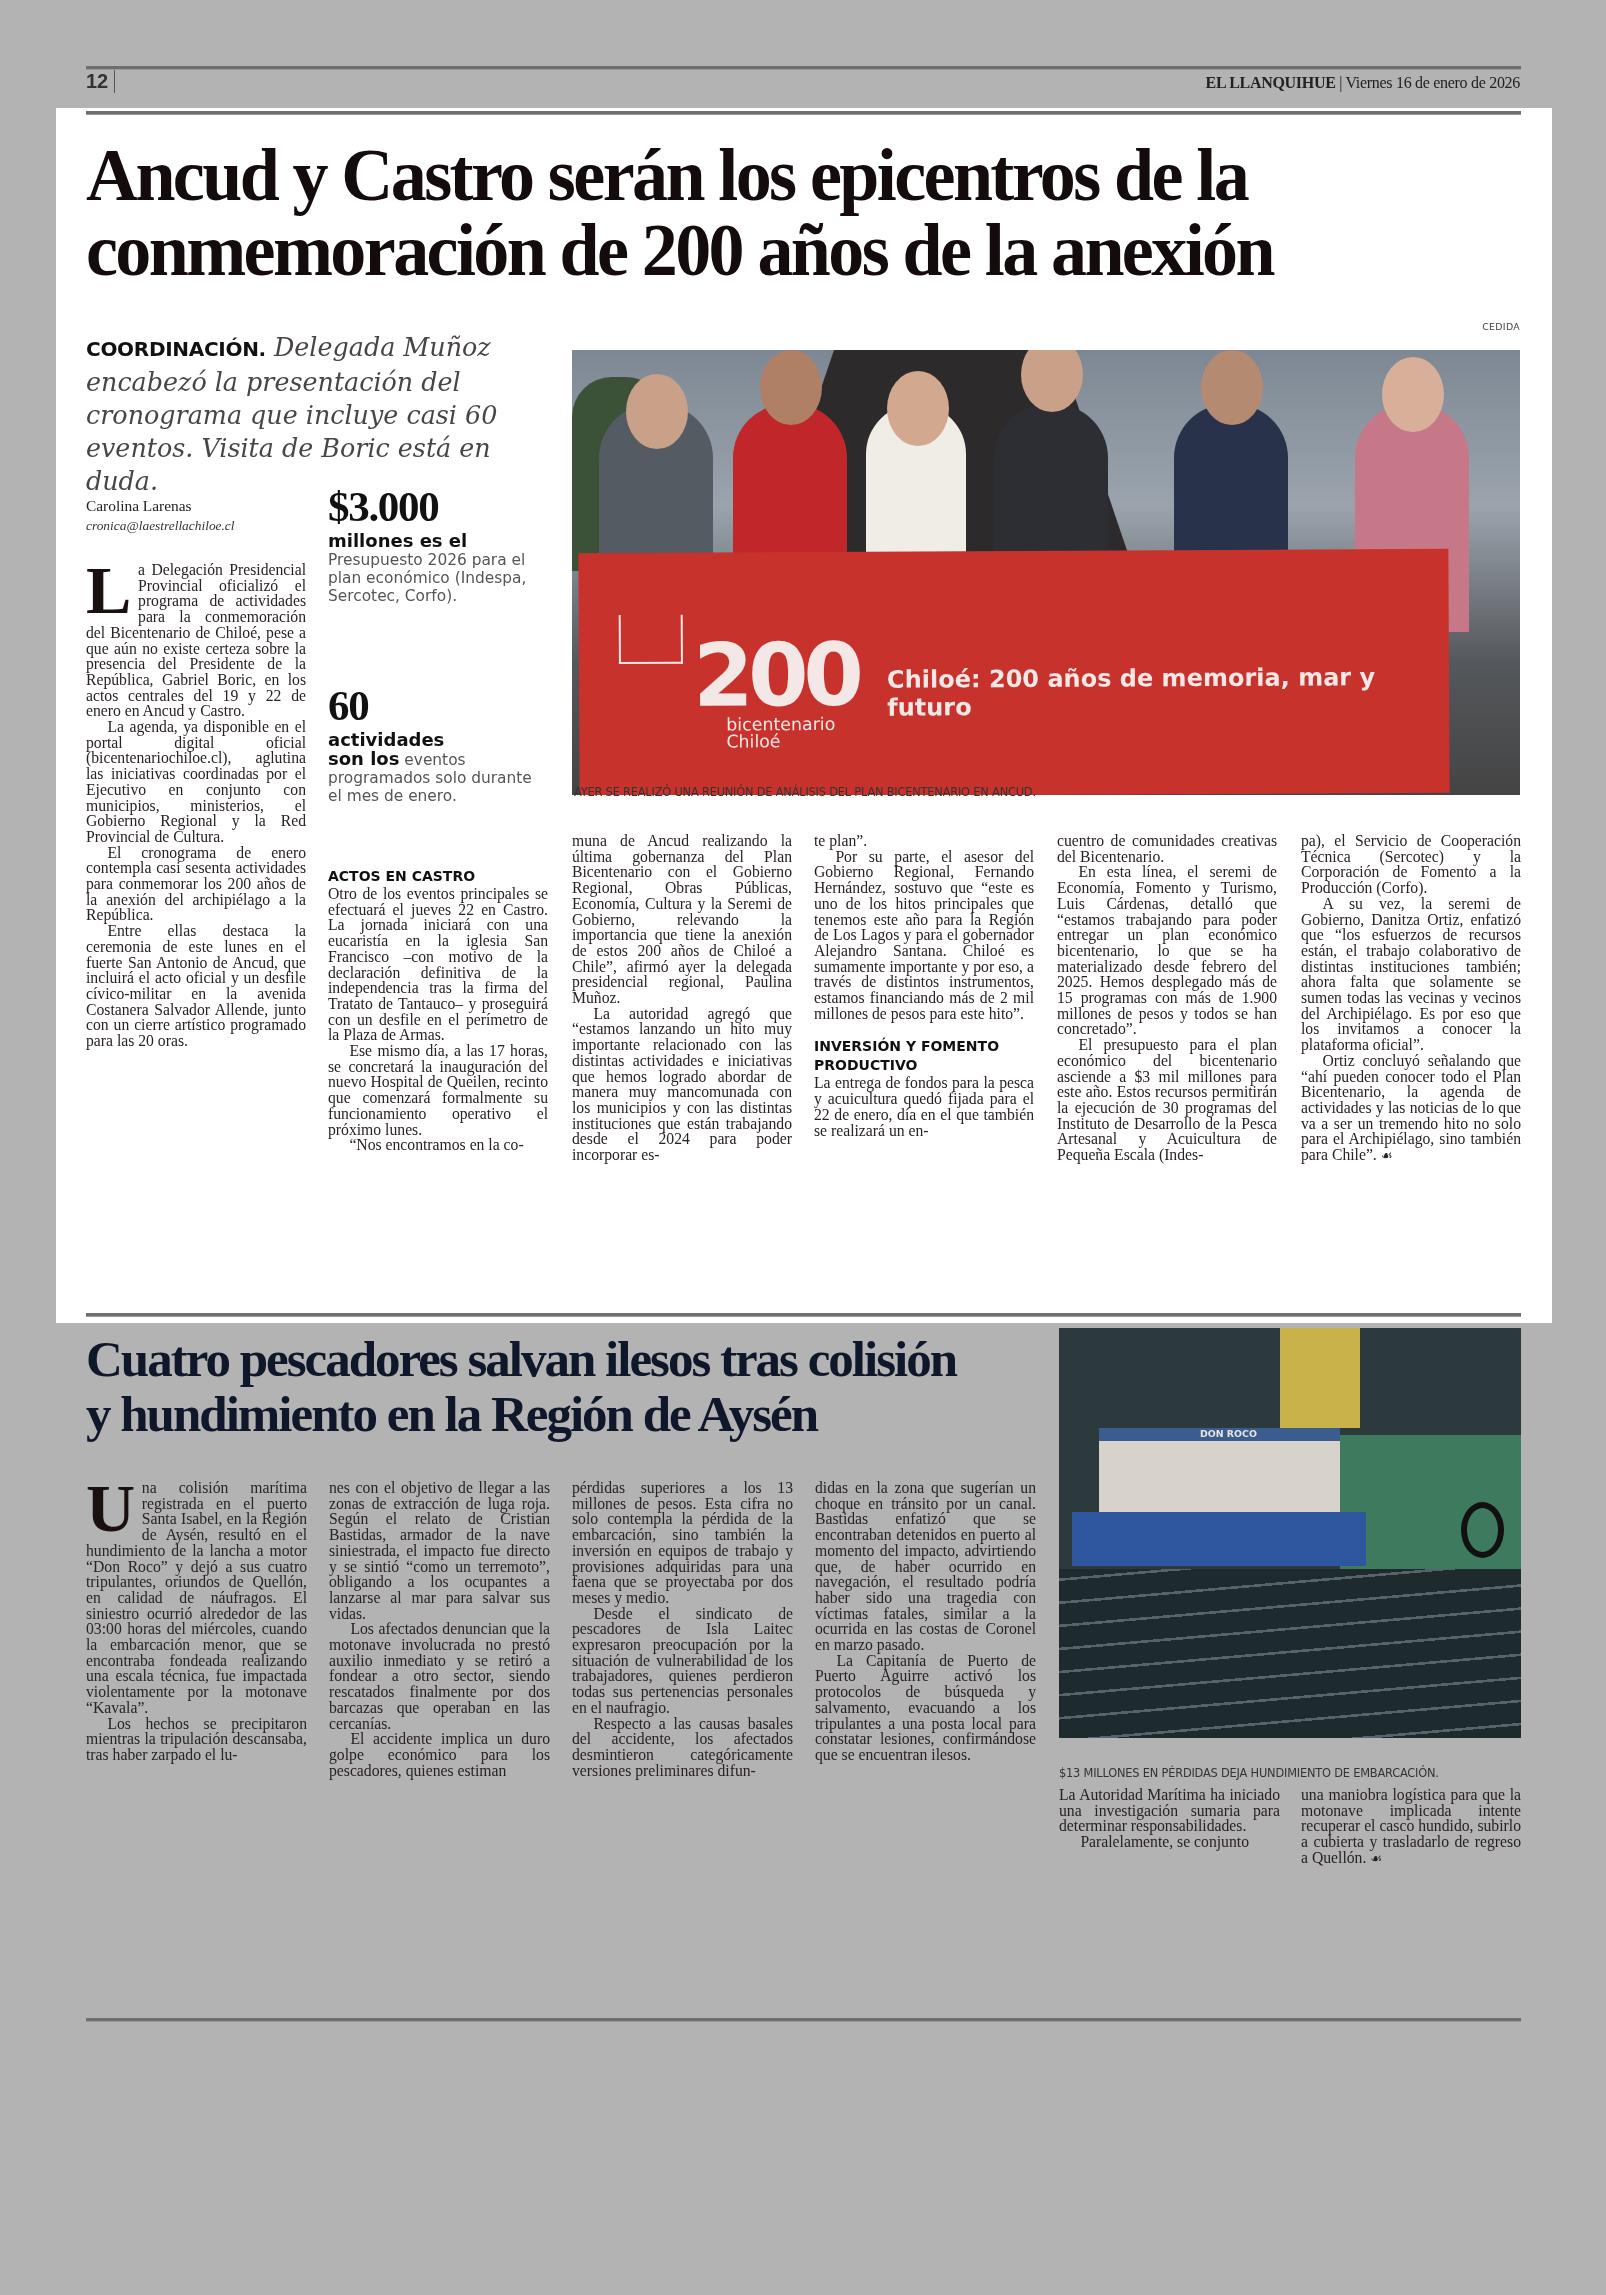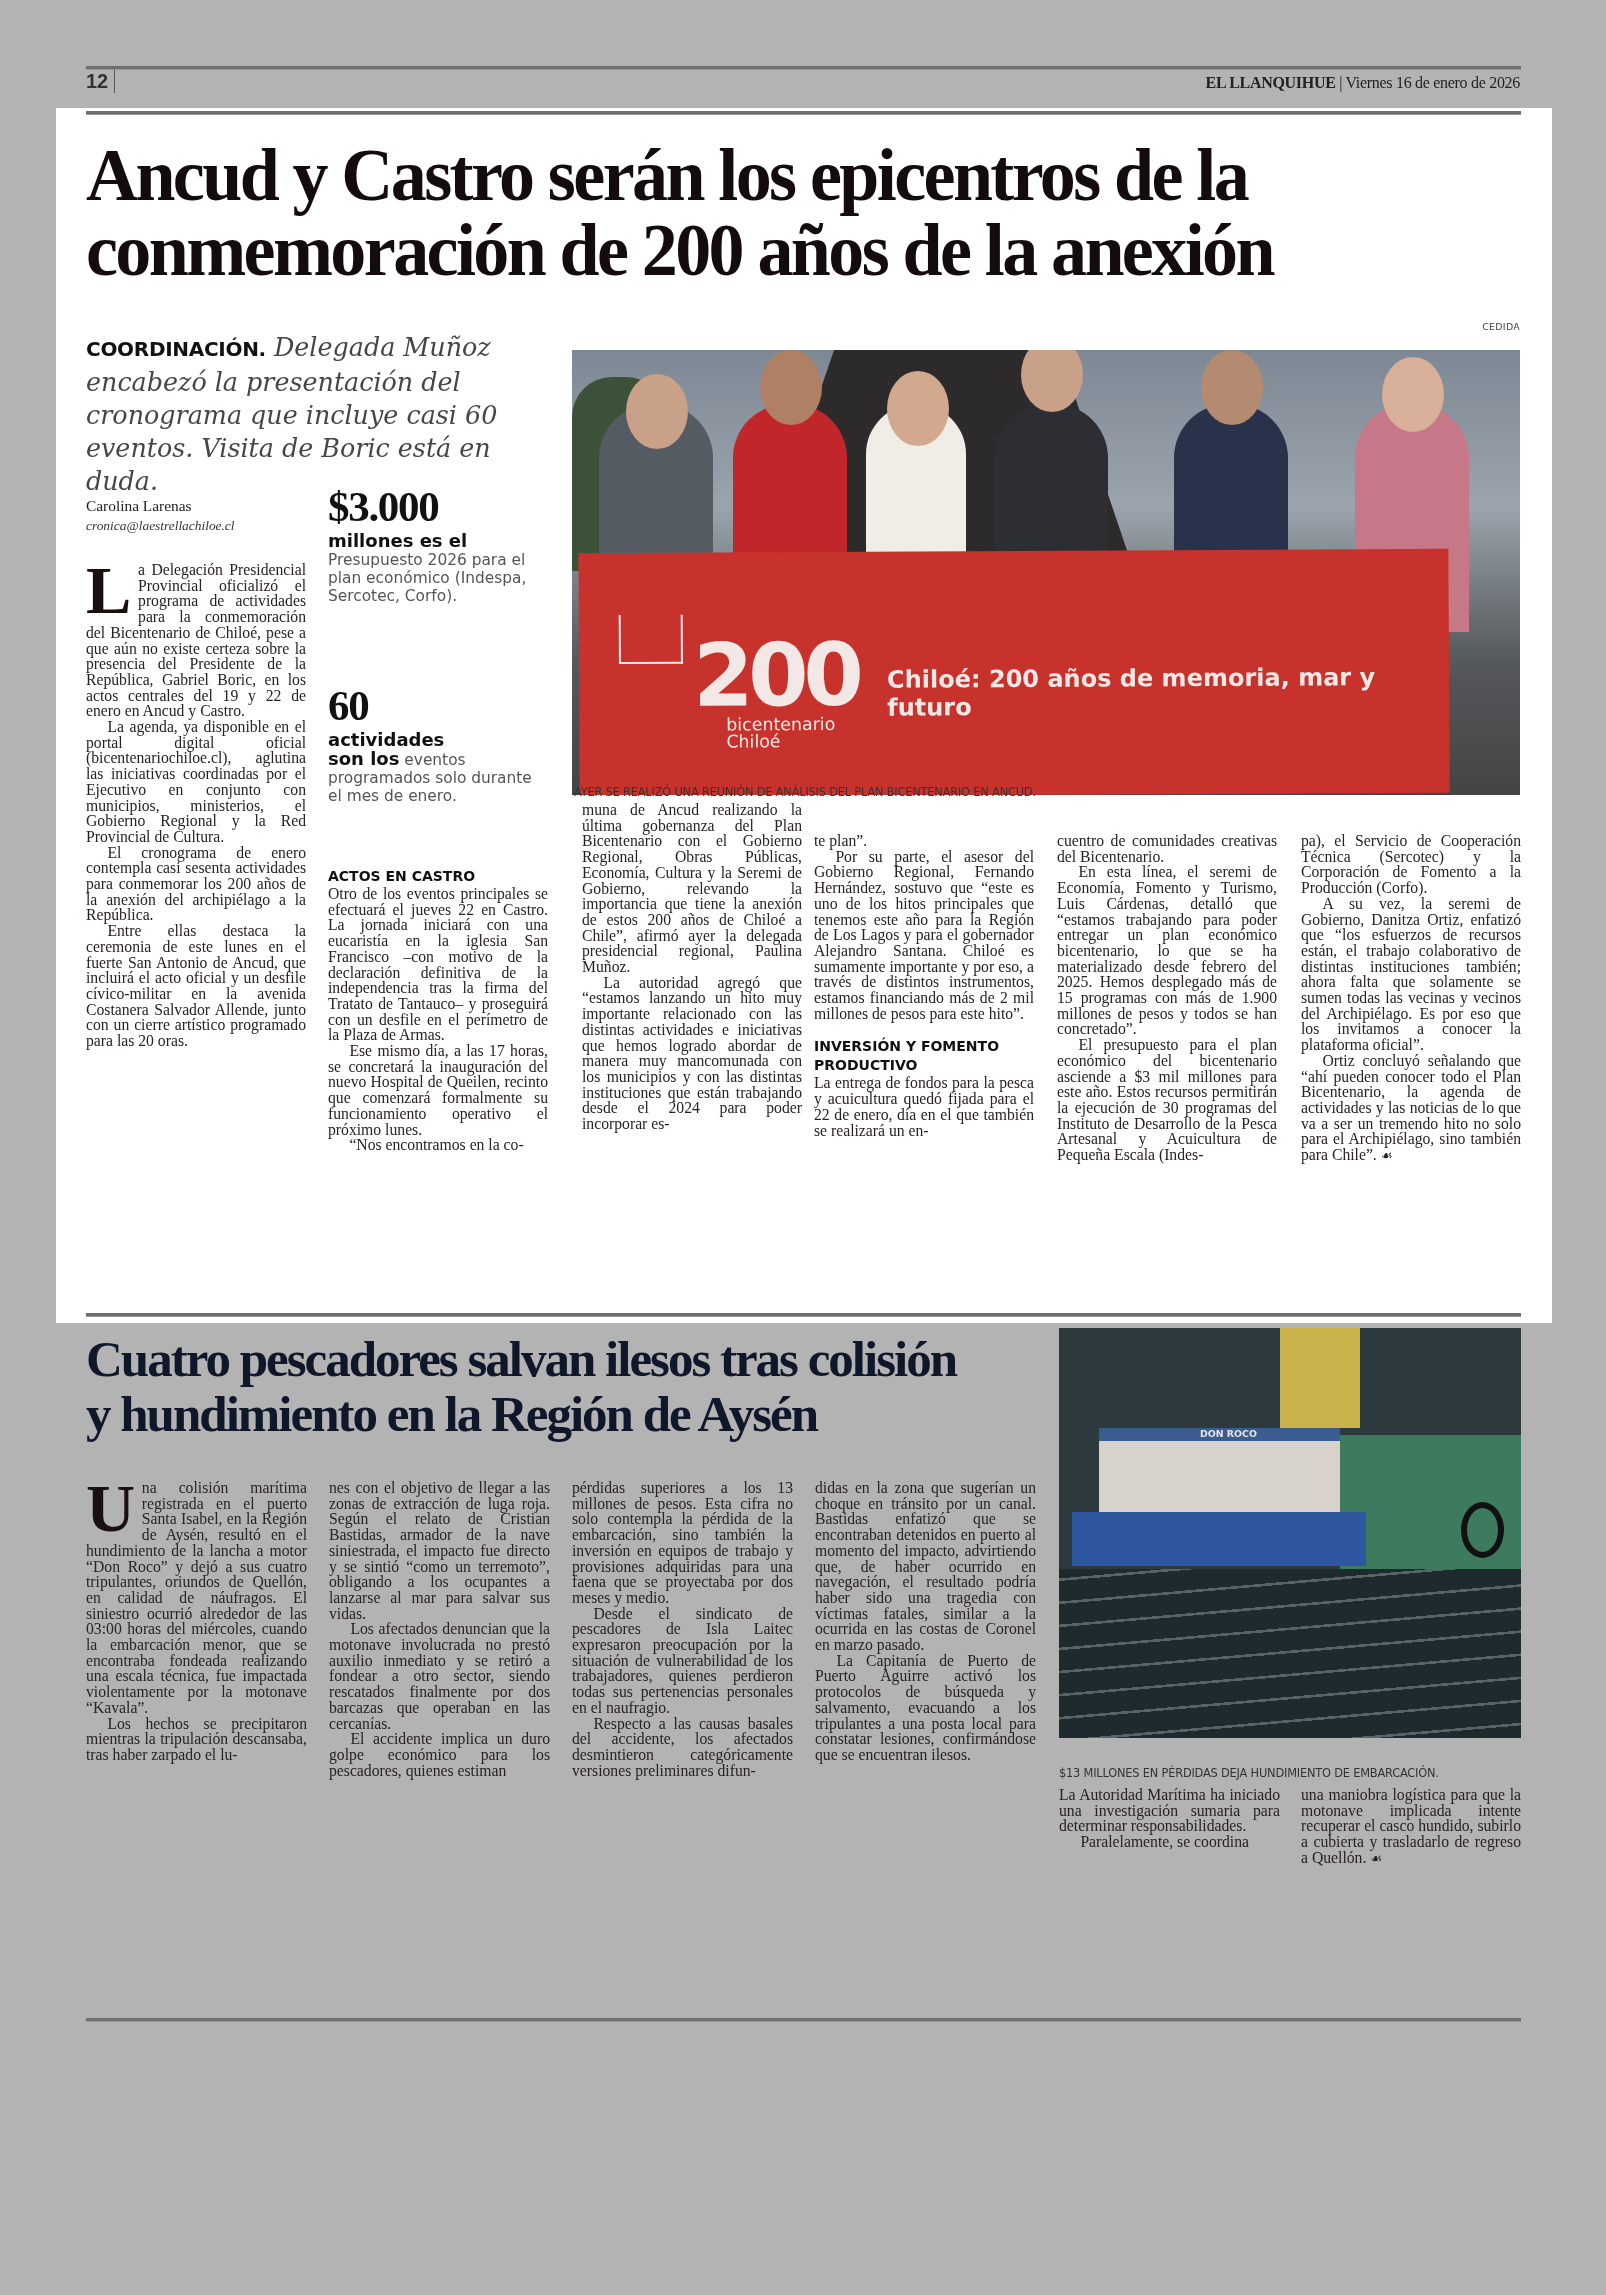--- a/index.html
+++ b/index.html
@@ -139,21 +139,21 @@
     <div class="banner-200">200</div>
     <div class="banner-bic">
       <div>bicentenario</div>
       <div>Chiloé</div>
     </div>
     <div class="banner-slogan">Chiloé: 200 años de memoria, mar y futuro</div>
   </div>
 </div>
 <div class="abs caption" style="left:574px; top:785px;">AYER SE REALIZÓ UNA REUNIÓN DE ANÁLISIS DEL PLAN BICENTENARIO EN ANCUD.</div>
 
-<div class="col" style="left:572px; top:802px; width:220px;margin-left:10px;">
+<div class="col" style="left:572px; top:833px; width:220px;">
   <p class="noind">muna de Ancud realizando la última gobernanza del Plan Bicentenario con el Gobierno Regional, Obras Públicas, Economía, Cultura y la Seremi de Gobierno, relevando la importancia que tiene la anexión de estos 200 años de Chiloé a Chile”, afirmó ayer la delegada presidencial regional, Paulina Muñoz.</p>
   <p>La autoridad agregó que “estamos lanzando un hito muy importante relacionado con las distintas actividades e iniciativas que hemos logrado abordar de manera muy mancomunada con los municipios y con las distintas instituciones que están trabajando desde el 2024 para poder incorporar es-</p>
 </div>
 
 <div class="col" style="left:814px; top:833px; width:220px;">
   <p class="noind">te plan”.</p>
   <p>Por su parte, el asesor del Gobierno Regional, Fernando Hernández, sostuvo que “este es uno de los hitos principales que tenemos este año para la Región de Los Lagos y para el gobernador Alejandro Santana. Chiloé es sumamente importante y por eso, a través de distintos instrumentos, estamos financiando más de 2 mil millones de pesos para este hito”.</p>
   <h4 style="margin-top:16px;">INVERSIÓN Y FOMENTO PRODUCTIVO</h4>
   <p class="noind">La entrega de fondos para la pesca y acuicultura quedó fijada para el 22 de enero, día en el que también se realizará un en-</p>
 </div>
@@ -206,21 +206,21 @@
   <p>Respecto a las causas basales del accidente, los afectados desmintieron categóricamente versiones preliminares difun-</p>
 </div>
 
 <div class="col" style="left:815px; top:1480px; width:221px;">
   <p class="noind">didas en la zona que sugerían un choque en tránsito por un canal. Bastidas enfatizó que se encontraban detenidos en puerto al momento del impacto, advirtiendo que, de haber ocurrido en navegación, el resultado podría haber sido una tragedia con víctimas fatales, similar a la ocurrida en las costas de Coronel en marzo pasado.</p>
   <p>La Capitanía de Puerto de Puerto Aguirre activó los protocolos de búsqueda y salvamento, evacuando a los tripulantes a una posta local para constatar lesiones, confirmándose que se encuentran ilesos.</p>
 </div>
 
 <div class="col" style="left:1059px; top:1787px; width:221px;">
   <p class="noind">La Autoridad Marítima ha iniciado una investigación sumaria para determinar responsabilidades.</p>
-  <p>Paralelamente, se coordina</p>
+  <p>Paralelamente, se conjunto</p>
 </div>
 
 <div class="col" style="left:1301px; top:1787px; width:220px;">
   <p class="noind"><span>una maniobra logística para que la motonave implicada intente recuperar el casco hundido, subirlo a cubierta y trasladarlo de regreso a Quellón.</span> <span class="endmark">☙</span></p>
 </div>
 
 <div class="rule" style="top:2018px;"></div>
 
 
 </body></html>

